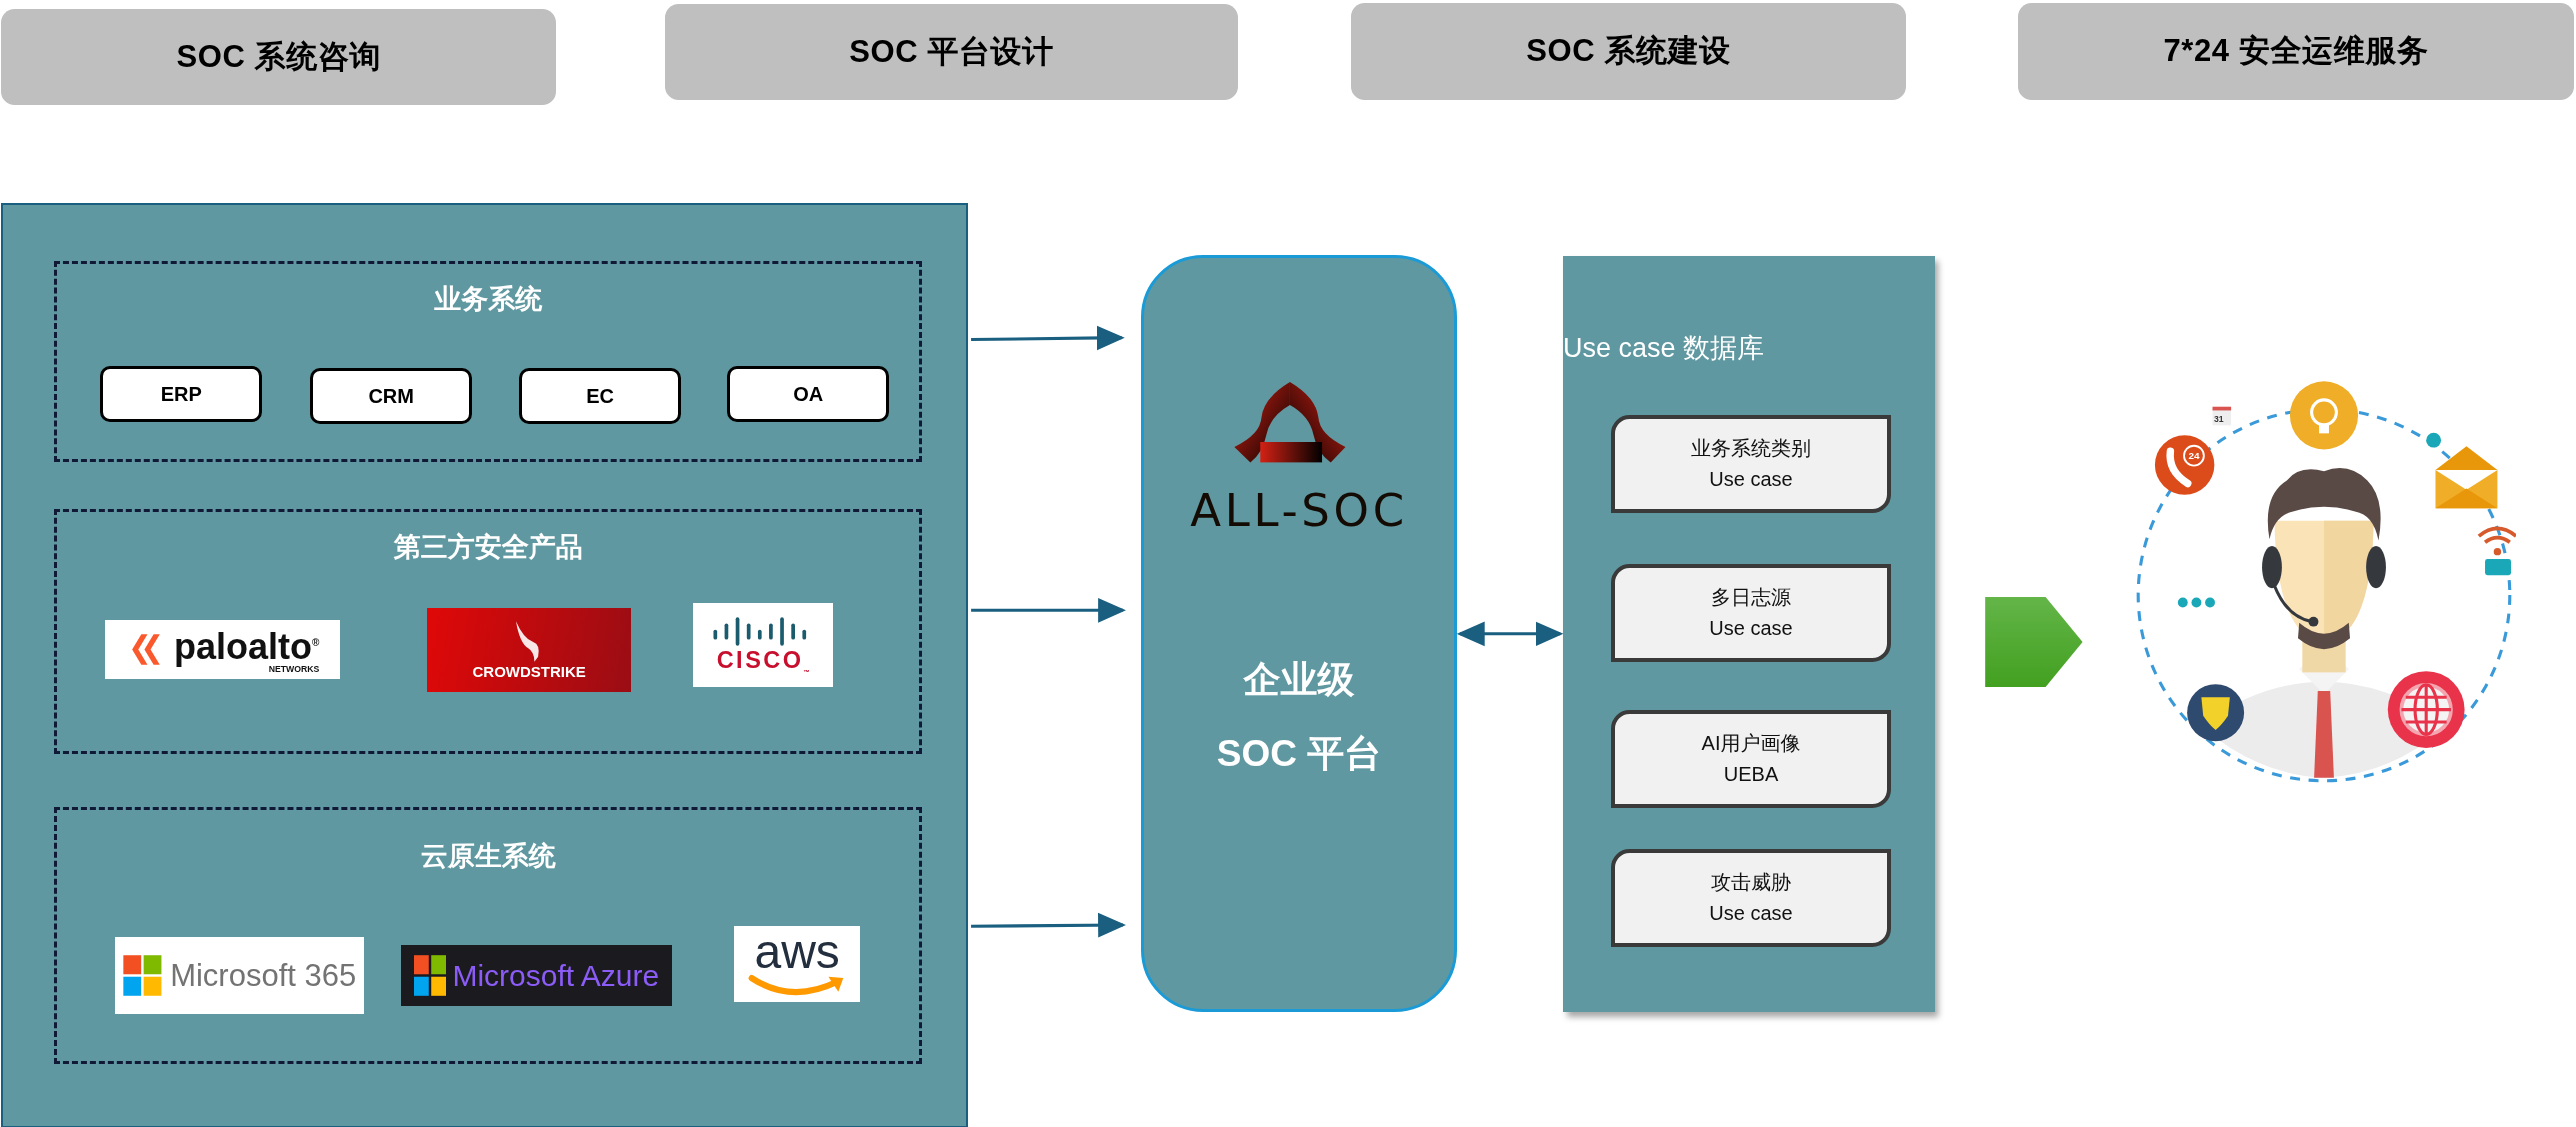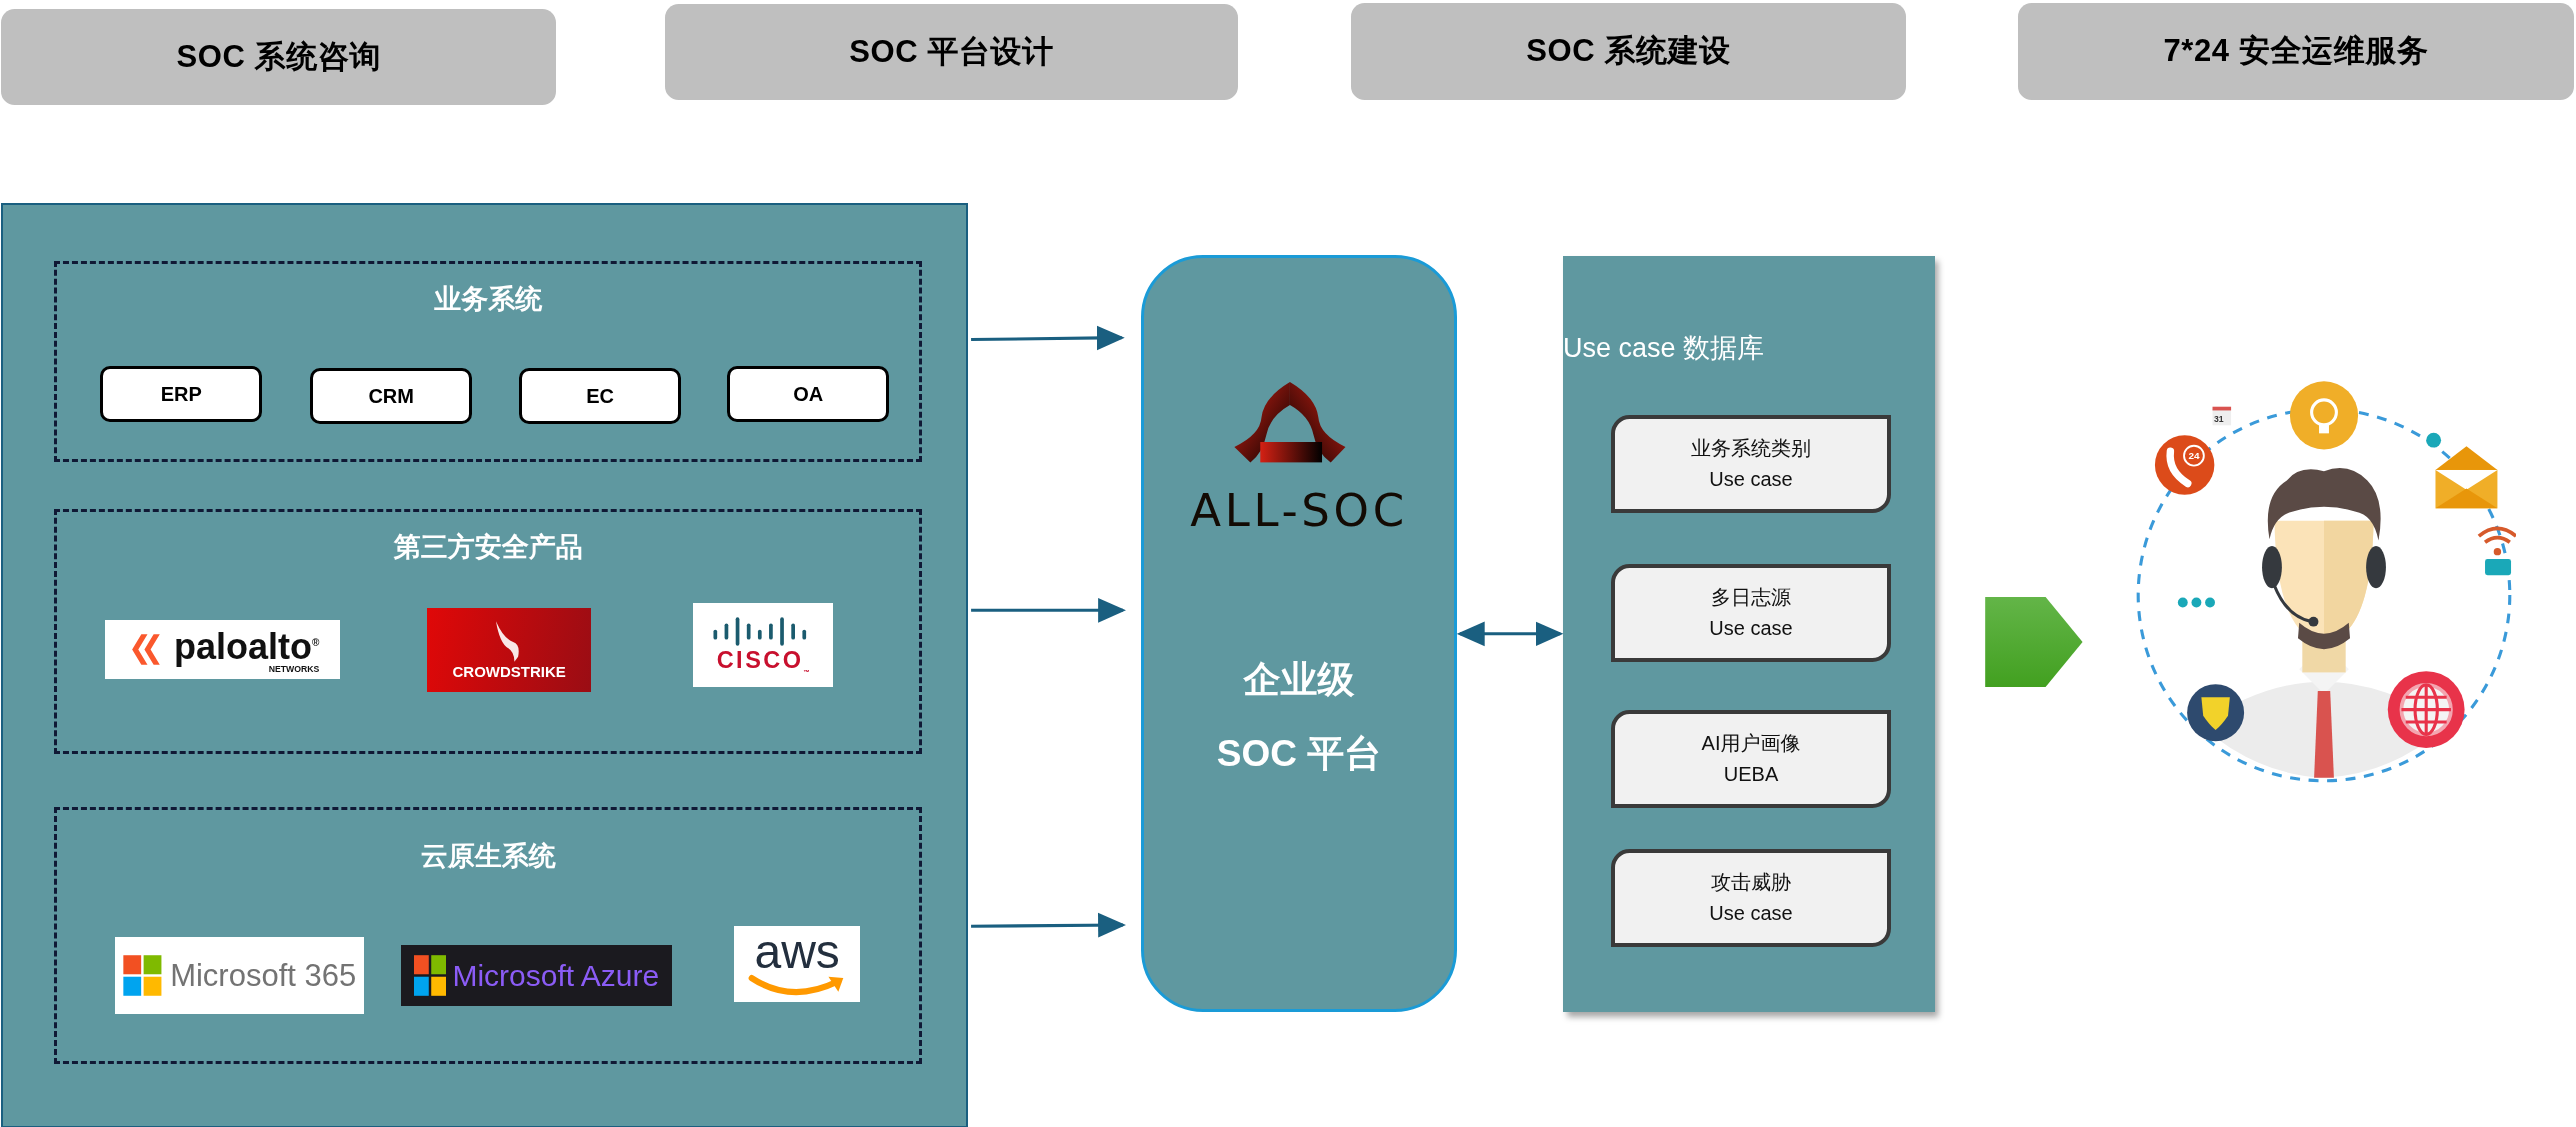--- a/index.html
+++ b/index.html
@@ -85,21 +85,21 @@
       <svg width="43" height="43" viewBox="0 0 70 70">
         <polygon points="10,35 25,10 35,10 20,35 35,60 25,60" fill="#fa582d"></polygon>
         <polygon points="30,35 45,10 55,10 40,35 55,60 45,60" fill="#fa582d"></polygon>
       </svg>
       <div style="display:flex; flex-direction:column; align-items:flex-end; margin-left:5px;">
         <span style="font-weight:bold; font-size:36px; color:#111; line-height:35px;"><span>paloalto</span><sup style="font-size:10px;">®</sup></span>
         <span style="font-weight:bold; font-size:8.7px; color:#111;">NETWORKS</span>
       </div>
     </div>
 
-    <div class="logo" style="left:370px; top:96px; width:164px; height:84px; background:linear-gradient(100deg,#e00808,#9a0d14); flex-direction:column;">
+    <div class="logo" style="left:370px; top:96px; width:204px; height:84px; background:linear-gradient(100deg,#e00808,#9a0d14); flex-direction:column;">
       <svg width="37" height="43" viewBox="0 0 60 70">
         <path d="M8,2 Q20,30 36,36 Q48,40 44,60 L38,68 Q38,52 28,46 Q14,38 8,2 Z" fill="#ffffff" opacity="0.9"></path>
       </svg>
       <span style="color:#fff; font-weight:bold; font-size:15px;">CROWDSTRIKE</span>
     </div>
 
     <div class="logo" style="left:636px; top:91px; width:140px; height:84px; background:#fff; flex-direction:column;">
       <svg width="105" height="31" viewBox="0 0 170 50">
         <g fill="#1b5b6e">
           <rect x="4" y="22" width="6" height="16" rx="3"></rect>

